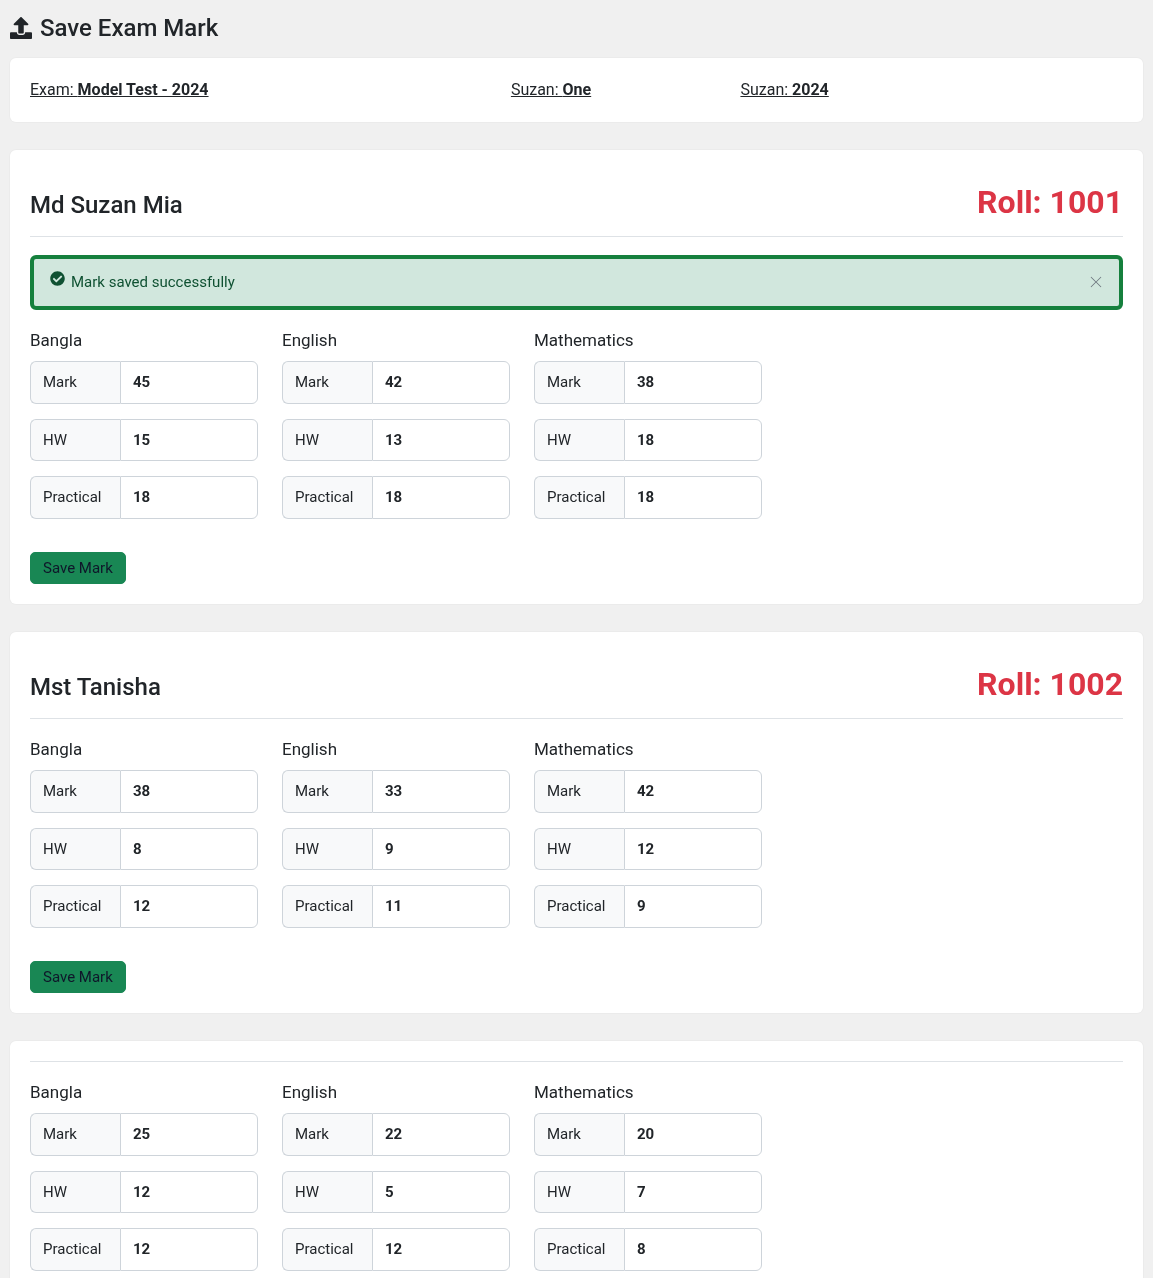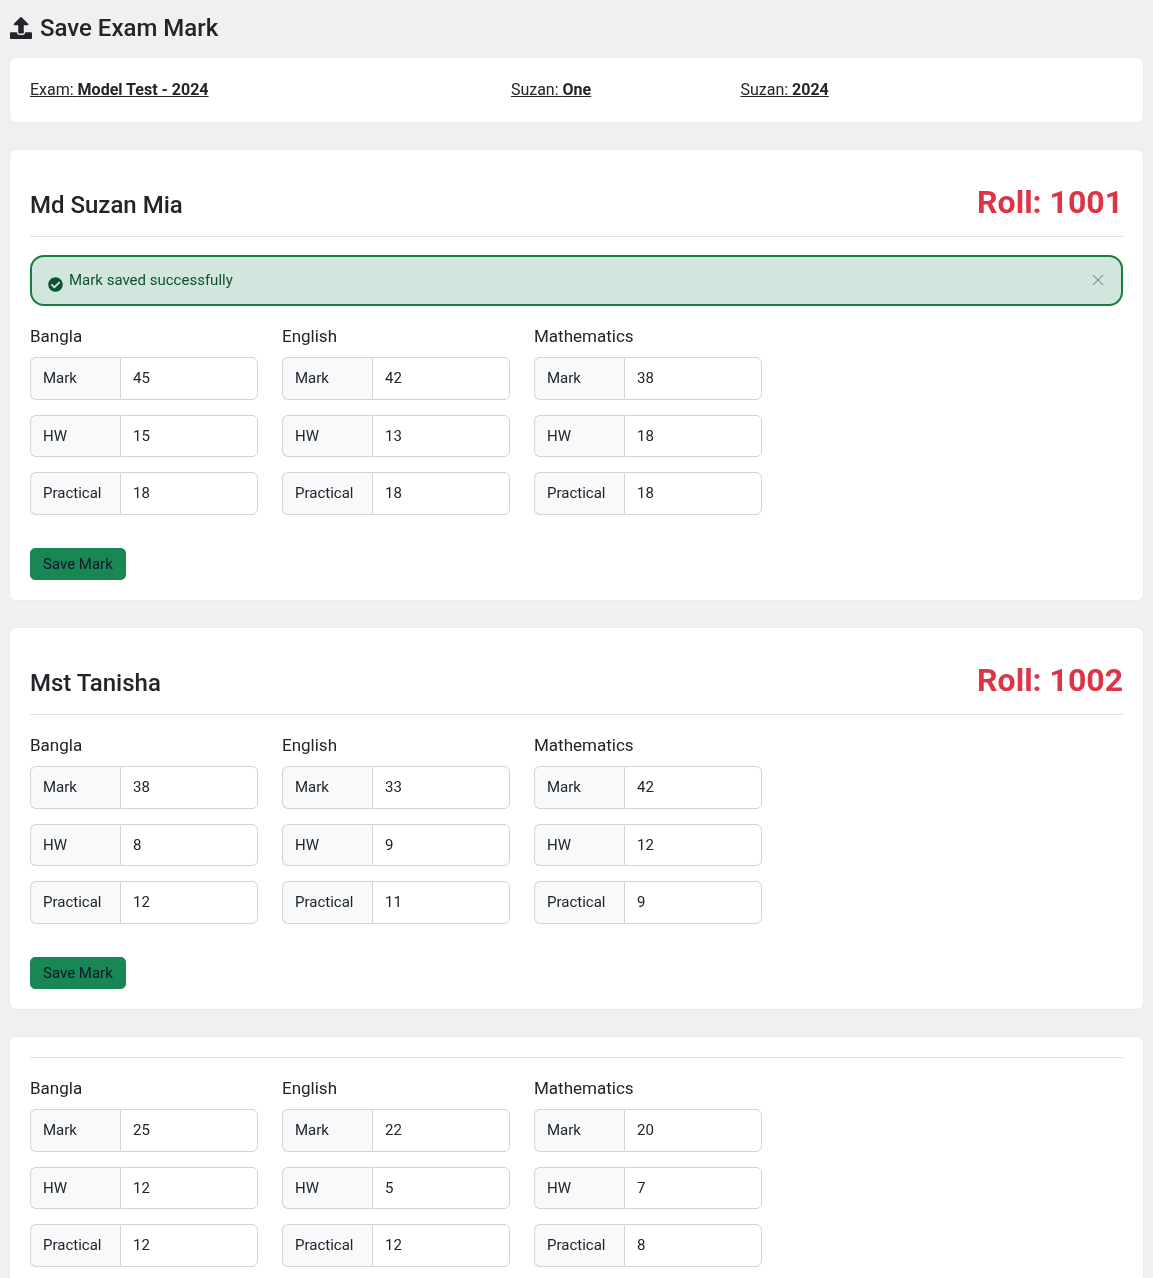--- a/index.html
+++ b/index.html
@@ -39,26 +39,26 @@
     display: flex;
     justify-content: space-between;
     align-items: baseline;
     margin-bottom: 10px;
   }
   .student-name { font-size: 24px; font-weight: 500; margin: 0; }
   .student-roll { font-size: 32px; font-weight: 700; color: #dc3545; margin-top: 8px; }
   hr.sep { border: none; border-top: 1px solid #dee2e6; margin: 0 0 18px 0; }
   .alert-success {
     background: #d1e7dd;
-    border: 2px solid #15803d;
+    border: 4px solid #15803d;
     color: #0f5132;
-    border-radius: 14px;
+    border-radius: 6px;
     padding: 12px 16px;
     display: flex;
-    align-items: flex-end;
+    align-items: flex-start;
     position: relative;
     margin-bottom: 18px;
   }
   .alert-success svg.check { margin-right: 6px; fill: #0f5132; flex: 0 0 auto; }
   .alert-close {
     position: absolute;
     right: 12px;
     top: 50%;
     transform: translateY(-50%);
     background: none;
@@ -99,20 +99,21 @@
   }
   .ig-input {
     flex: 1 1 auto;
     min-width: 0;
     border: 1px solid #ced4da;
     border-radius: 0 6px 6px 0;
     padding: 9px 12px;
     font-size: 15px;
     color: #212529;
     font-family: inherit;
+    font-weight: bold;
   }
   .btn-save {
     background: #198754;
     color: #0f172a;
     border: 1px solid #198754;
     border-radius: 5px;
     padding: 6px 12px;
     font-size: 15px;
     cursor: pointer;
     font-family: inherit;

